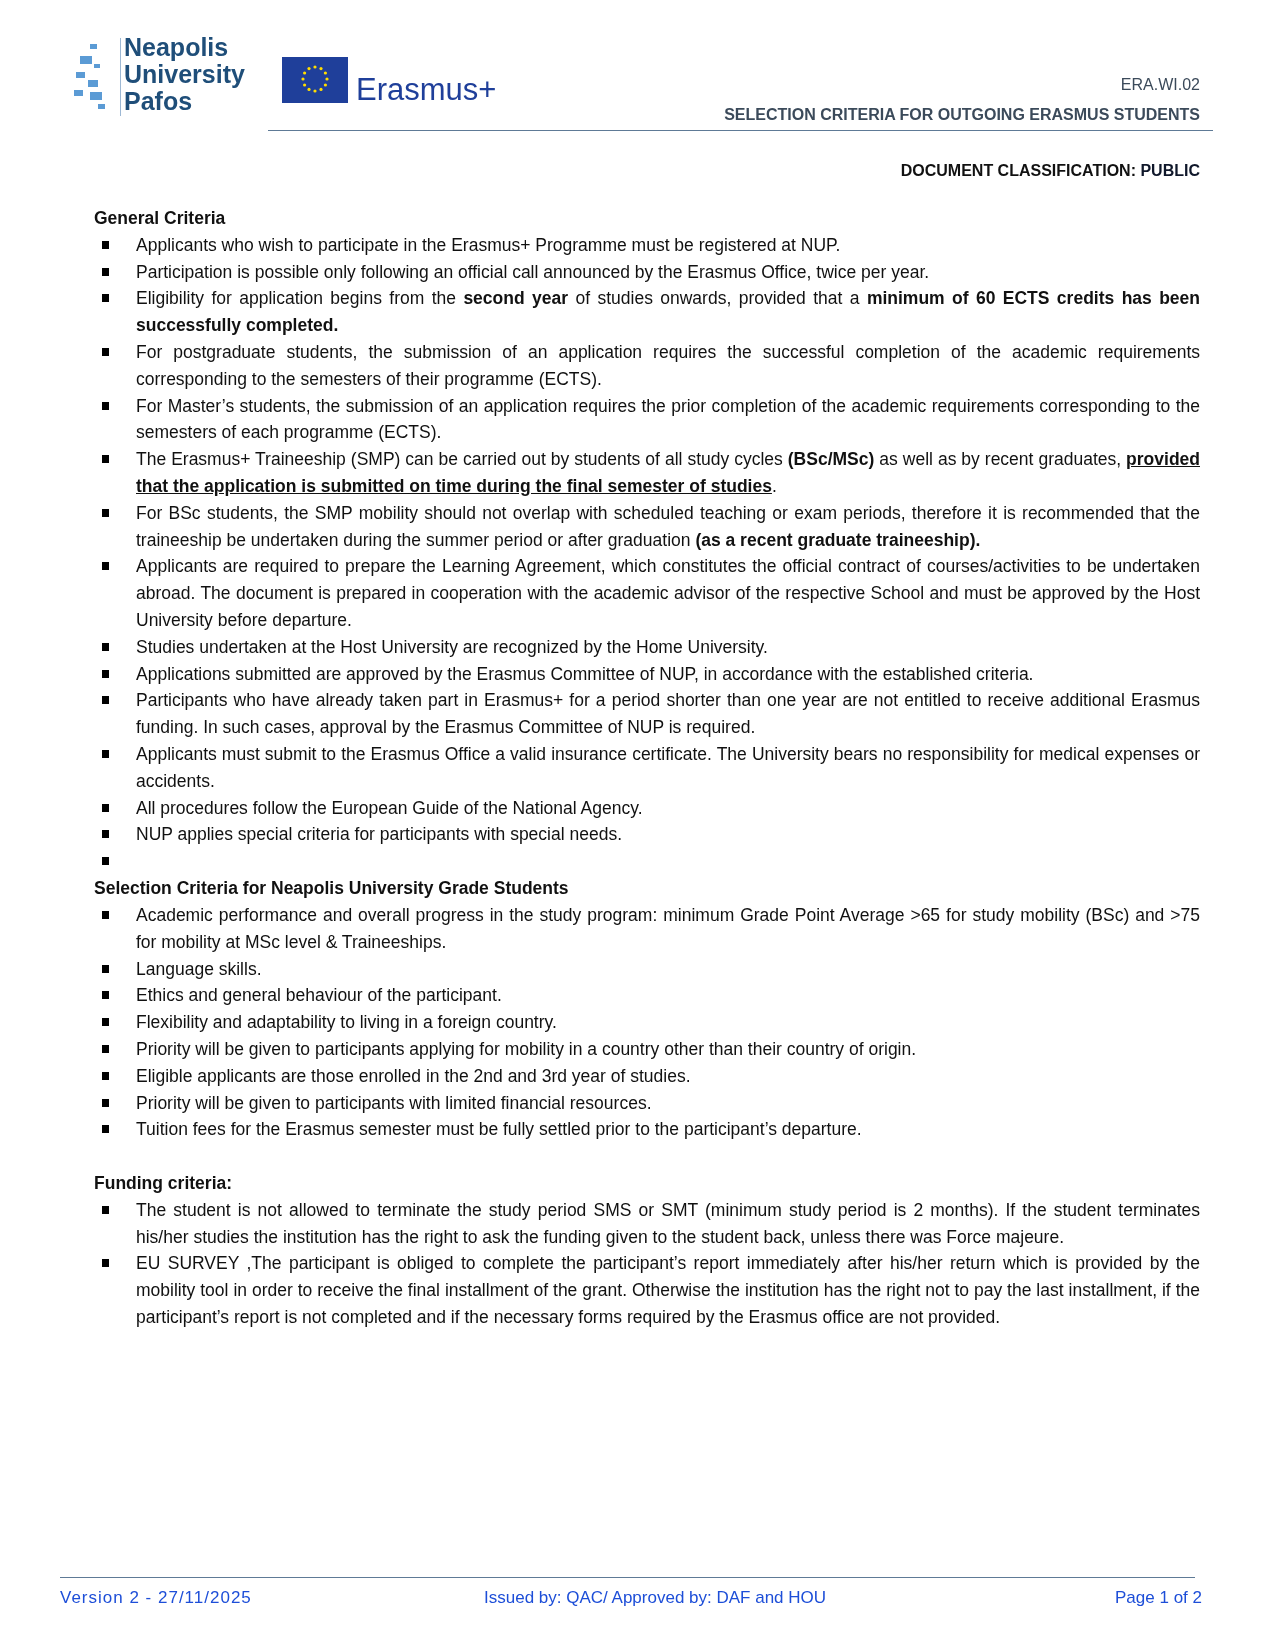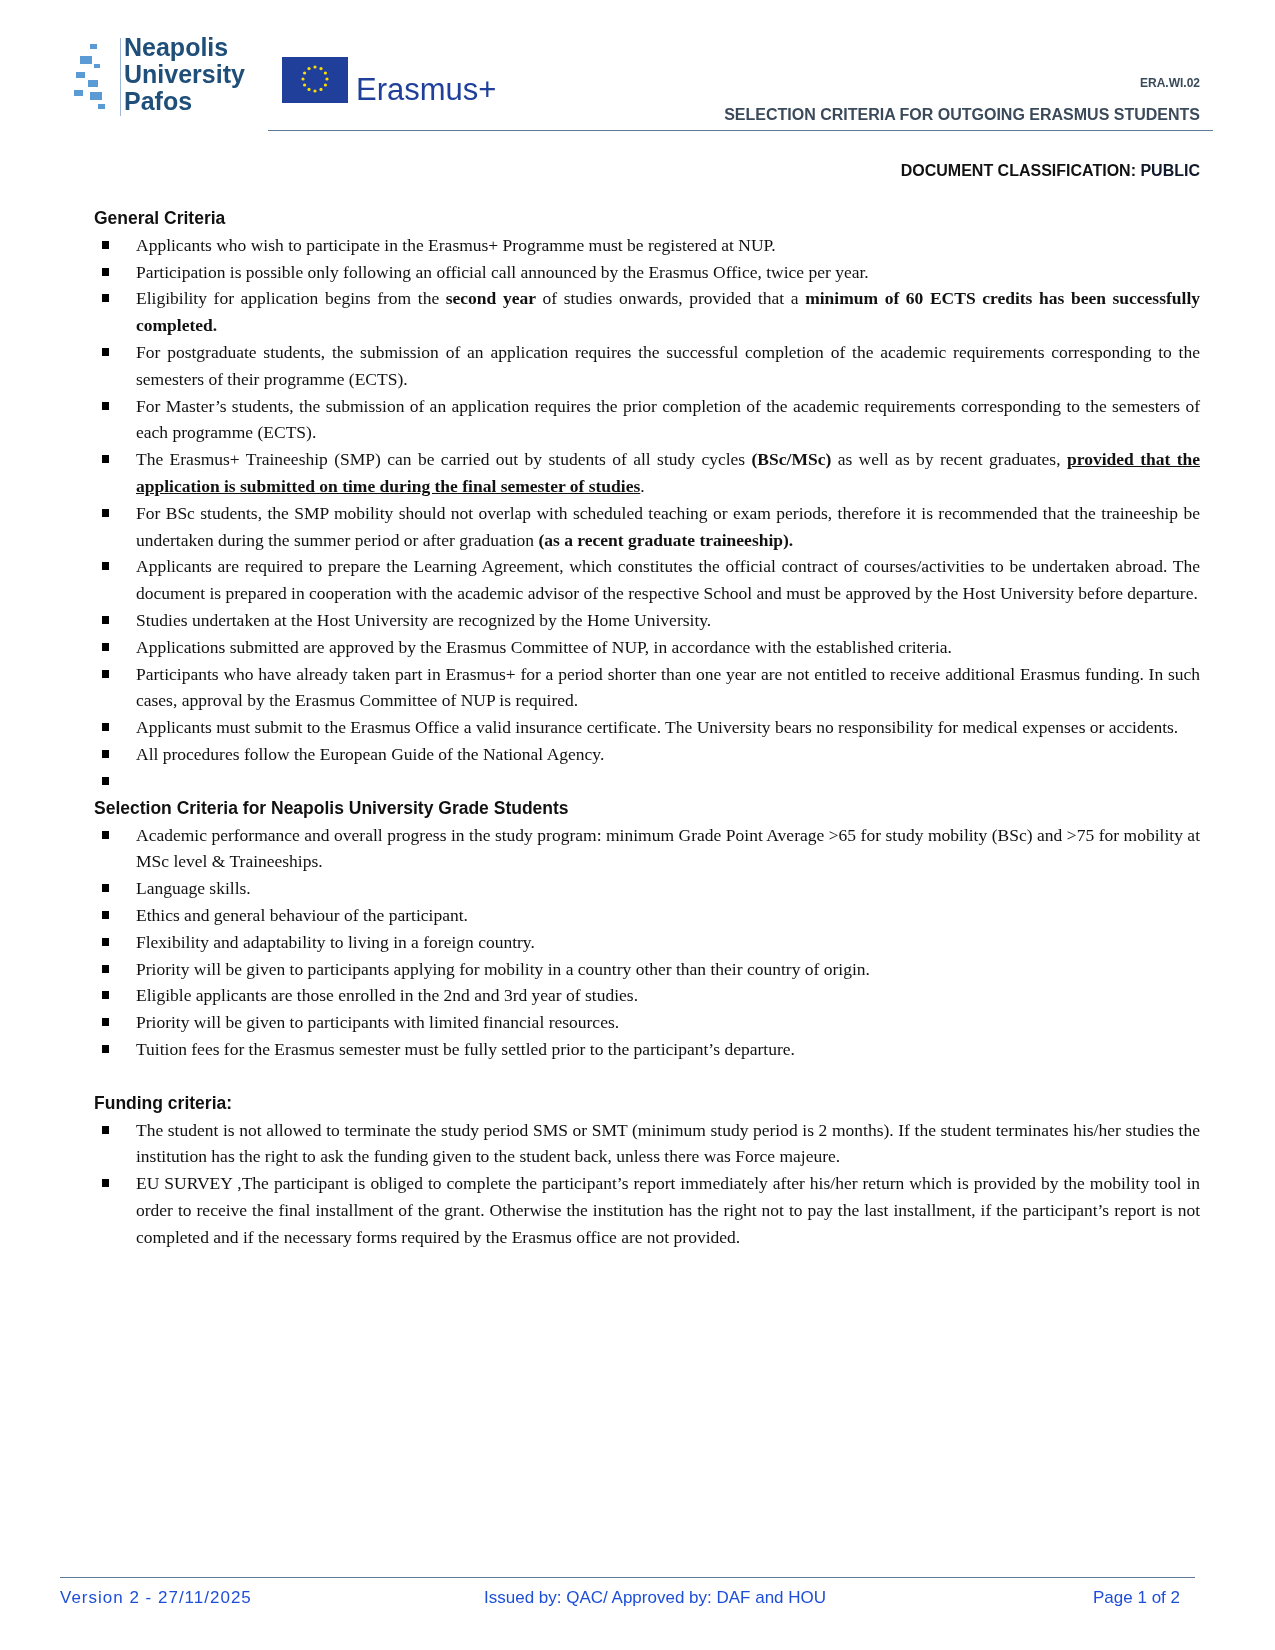--- a/index.html
+++ b/index.html
@@ -7,36 +7,36 @@
          font-family:"Liberation Sans", sans-serif; color:#111; }
   .logo-nup { position:absolute; left:74px; top:34px; width:190px; height:86px; }
   .nup-marks { position:absolute; left:0; top:8px; width:40px; height:70px; }
   .nup-marks span { position:absolute; background:#5b9bd5; }
   .nup-bar { position:absolute; left:46px; top:4px; width:1px; height:78px; background:#9db8d4; }
   .nup-text { position:absolute; left:50px; top:0; color:#1f4e79; font-weight:bold;
               font-size:25px; line-height:27px; }
   .eu-flag { position:absolute; left:282px; top:57px; width:66px; height:46px; background:#1f3f9a; }
   .eu-flag svg { width:100%; height:100%; }
   .erasmus { position:absolute; left:356px; top:72px; color:#1f3f9a; font-size:31px; letter-spacing:0px; }
-  .doc-code { position:absolute; right:75px; top:76px; color:#3b4a5a; font-weight:bold; font-size:12px; }
+  .doc-code { position:absolute; right:75px; top:76px; color:#3b4a5a; font-weight:normal; font-size:16px; }
   .doc-title { position:absolute; right:75px; top:106px; color:#3b4a5a; font-weight:bold; font-size:16px; }
   .head-rule { position:absolute; left:268px; right:62px; top:130px; height:1px; background:#5e7a96; }
   .classif { position:absolute; right:75px; top:162px; font-weight:bold; font-size:16px; color:#111; }
   .classif .pub { color:#0f172a; }
   .content { position:absolute; left:94px; right:75px; top:205px; font-size:17.5px; line-height:26.8px; }
   .sec-title { font-weight:bold; margin:0; }
-  ul { list-style:none; margin:0; padding:0;font-family:Liberation Serif, serif; }
+  ul { list-style:none; margin:0; padding:0; }
   li { position:relative; padding-left:42px; text-align:justify; }
   li .bullet { position:absolute; left:8px; top:9px; width:7px; height:8px; background:#000; }
   .gap { height:27px; }
   .foot-rule { position:absolute; left:60px; right:80px; top:1577px; height:1px; background:#5e7a96; }
   .foot { position:absolute; top:1588px; color:#1d4ed8; font-size:17px; }
   .foot-left { left:60px; letter-spacing:1px; }
   .foot-mid { left:484px; }
-  .foot-right { right:95px; }
+  .foot-right { right:73px; }
 </style>
 </head>
 <body>
 
 <div class="logo-nup">
   <div class="nup-marks">
     <span style="left:16px;top:2px;width:7px;height:5px;"></span>
     <span style="left:6px;top:14px;width:12px;height:8px;"></span>
     <span style="left:20px;top:22px;width:6px;height:4px;"></span>
     <span style="left:2px;top:30px;width:9px;height:6px;"></span>
@@ -92,21 +92,21 @@
       <li><span class="bullet"></span><span>For Master’s students, the submission of an application requires the prior completion of the academic requirements corresponding to the semesters of each programme (ECTS).</span></li>
       <li><span class="bullet"></span><span>The Erasmus+ Traineeship (SMP) can be carried out by students of all study cycles <b>(BSc/MSc)</b> as well as by recent graduates, <b><u>provided that the application is submitted on time during the final semester of studies</u></b>.</span></li>
       <li><span class="bullet"></span><span>For BSc students, the SMP mobility should not overlap with scheduled teaching or exam periods, therefore it is recommended that the traineeship be undertaken during the summer period or after graduation <b>(as a recent graduate traineeship).</b></span></li>
       <li><span class="bullet"></span></li>
       <li><span class="bullet"></span><span>Applicants are required to prepare the Learning Agreement, which constitutes the official contract of courses/activities to be undertaken abroad. The document is prepared in cooperation with the academic advisor of the respective School and must be approved by the Host University before departure.</span></li>
       <li><span class="bullet"></span><span>Studies undertaken at the Host University are recognized by the Home University.</span></li>
       <li><span class="bullet"></span><span>Applications submitted are approved by the Erasmus Committee of NUP, in accordance with the established criteria.</span></li>
       <li><span class="bullet"></span><span>Participants who have already taken part in Erasmus+ for a period shorter than one year are not entitled to receive additional Erasmus funding. In such cases, approval by the Erasmus Committee of NUP is required.</span></li>
       <li><span class="bullet"></span><span>Applicants must submit to the Erasmus Office a valid insurance certificate. The University bears no responsibility for medical expenses or accidents.</span></li>
       <li><span class="bullet"></span><span>All procedures follow the European Guide of the National Agency.</span></li>
-      <li><span class="bullet"></span></li>
+      <li><span class="bullet"></span><span>NUP applies special criteria for participants with special needs.</span></li>
       <li><span class="bullet"></span></li>
     </ul>
     <div class="gap"></div>
     <div class="sec-title">Selection Criteria for Neapolis University Grade Students</div>
     <ul>
       <li><span class="bullet"></span><span>Academic performance and overall progress in the study program: minimum Grade Point Average &gt;65 for study mobility (BSc) and &gt;75 for mobility at MSc level &amp; Traineeships.</span></li>
       <li><span class="bullet"></span><span>Language skills.</span></li>
       <li><span class="bullet"></span><span>Ethics and general behaviour of the participant.</span></li>
       <li><span class="bullet"></span><span>Flexibility and adaptability to living in a foreign country.</span></li>
       <li><span class="bullet"></span><span>Priority will be given to participants applying for mobility in a country other than their country of origin.</span></li>

